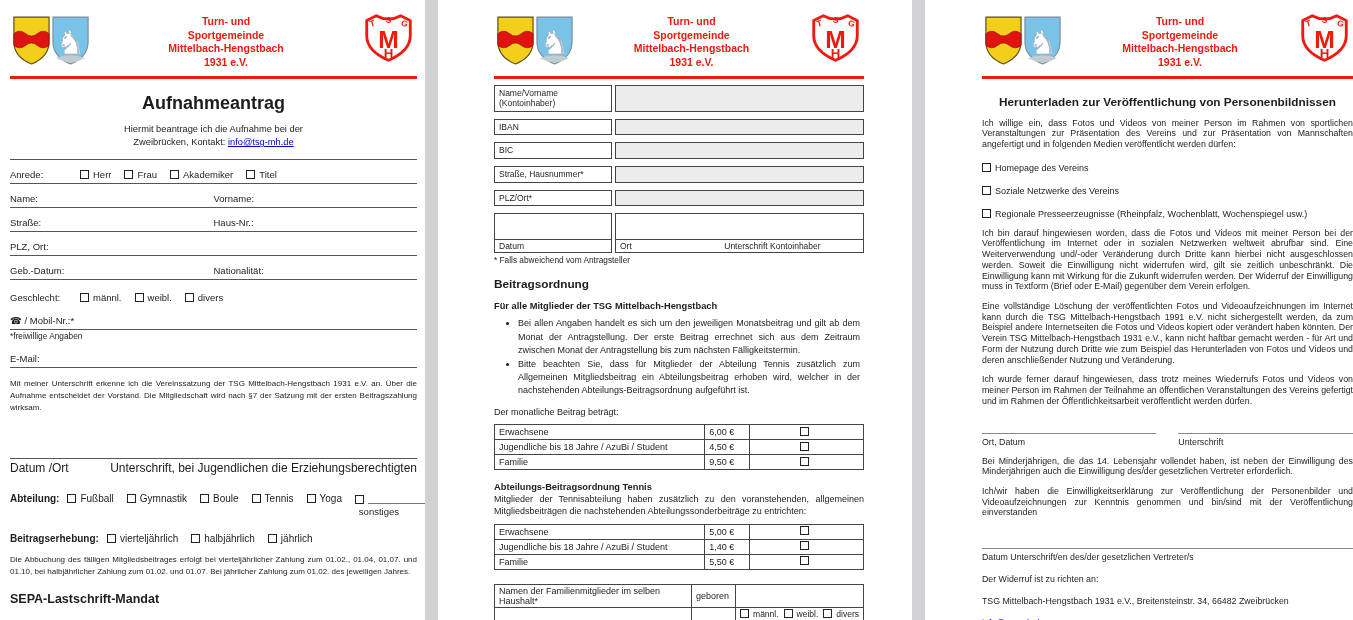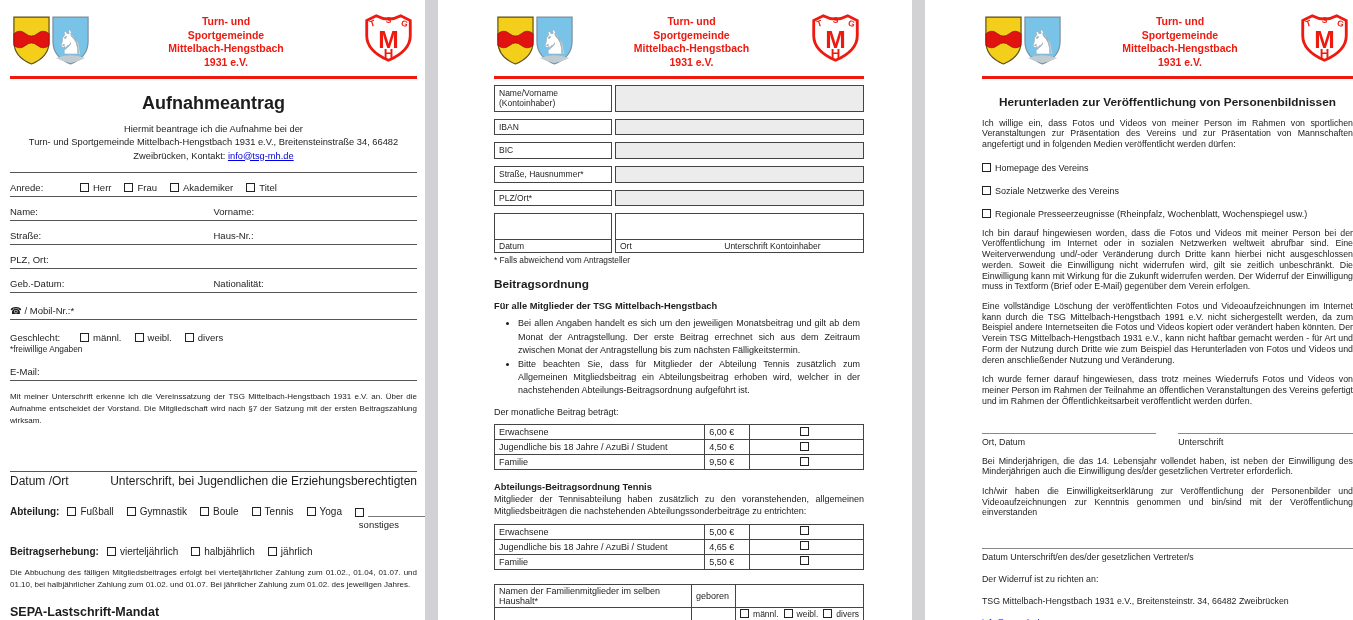--- a/index.html
+++ b/index.html
@@ -113,21 +113,20 @@
         <text x="30" y="12" font-size="9" font-weight="bold" fill="#ee1a10" text-anchor="middle">S</text>
         <text x="46" y="15" font-size="9" font-weight="bold" fill="#ee1a10" text-anchor="middle" transform="rotate(18 46 15)">G</text>
         <text x="30" y="38" font-size="26" font-weight="bold" fill="#ee1a10" text-anchor="middle">M</text>
         <text x="30" y="49" font-size="14" font-weight="bold" fill="#ee1a10" text-anchor="middle">H</text>
       </svg>
     </div>
 
     <h1 class="title">Aufnahmeantrag</h1>
     <div class="intro">
       <div>Hiermit beantrage ich die Aufnahme bei der</div>
-      <div>Turn- und Sportgemeinde Mittelbach-Hengstbach 1931 e.V., Breitensteinstraße 34, 66482</div>
       <div><span>Zweibrücken, Kontakt:</span>
         <a class="blink">info@tsg-mh.de</a></div>
     </div>
 
     <div class="sep"></div>
 
     <div class="frow">
       <span class="flabel w64">Anrede:</span>
       <label class="cbi">
           <span class="cb"></span>
@@ -178,39 +177,39 @@
       <div class="half">
           <span class="flabel">Geb.-Datum:</span>
           <span class="fill"></span>
         </div>
       <div class="half">
           <span class="flabel">Nationalität:</span>
           <span class="fill"></span>
         </div>
     </div>
 
+    <div class="frow noline">
+      <span class="flabel w64">Geschlecht:</span>
+      <label class="cbi">
+          <span class="cb"></span>
+          <span>männl.</span>
+        </label>
+      <label class="cbi">
+          <span class="cb"></span>
+          <span>weibl.</span>
+        </label>
+      <label class="cbi">
+          <span class="cb"></span>
+          <span>divers</span>
+        </label>
+    </div>
+
     <div class="frow" style="margin-top:12px;">
       <span class="flabel"><span>☎</span> <span>/ Mobil-Nr.:*</span></span>
       <span class="fill"></span>
-    </div>
-
-    <div class="frow noline">
-      <span class="flabel w64">Geschlecht:</span>
-      <label class="cbi">
-          <span class="cb"></span>
-          <span>männl.</span>
-        </label>
-      <label class="cbi">
-          <span class="cb"></span>
-          <span>weibl.</span>
-        </label>
-      <label class="cbi">
-          <span class="cb"></span>
-          <span>divers</span>
-        </label>
     </div>
     <div class="note">*freiwillige Angaben</div>
 
     <div class="frow" style="margin-top:12px;">
       <span class="flabel">E-Mail:</span>
         <span class="fill"></span>
     </div>
 
     <p class="sp">Mit meiner Unterschrift erkenne ich die Vereinssatzung der TSG Mittelbach-Hengstbach 1931 e.V. an. Über die Aufnahme entscheidet der Vorstand. Die Mitgliedschaft wird nach §7 der Satzung mit der ersten Beitragszahlung wirksam.</p>
 
@@ -376,21 +375,21 @@
           <col style="width:31%">
         </colgroup>
       <tbody>
         <tr>
             <td>Erwachsene</td>
             <td>5,00 €</td>
             <td class="cbc"><span class="cb"></span></td>
           </tr>
         <tr>
             <td>Jugendliche bis 18 Jahre / AzuBi / Student</td>
-            <td>4,65 €</td>
+            <td>1,40 €</td>
             <td class="cbc"><span class="cb"></span></td>
           </tr>
         <tr>
             <td>Familie</td>
             <td>5,50 €</td>
             <td class="cbc"><span class="cb"></span></td>
           </tr>
       </tbody>
     </table>
 

